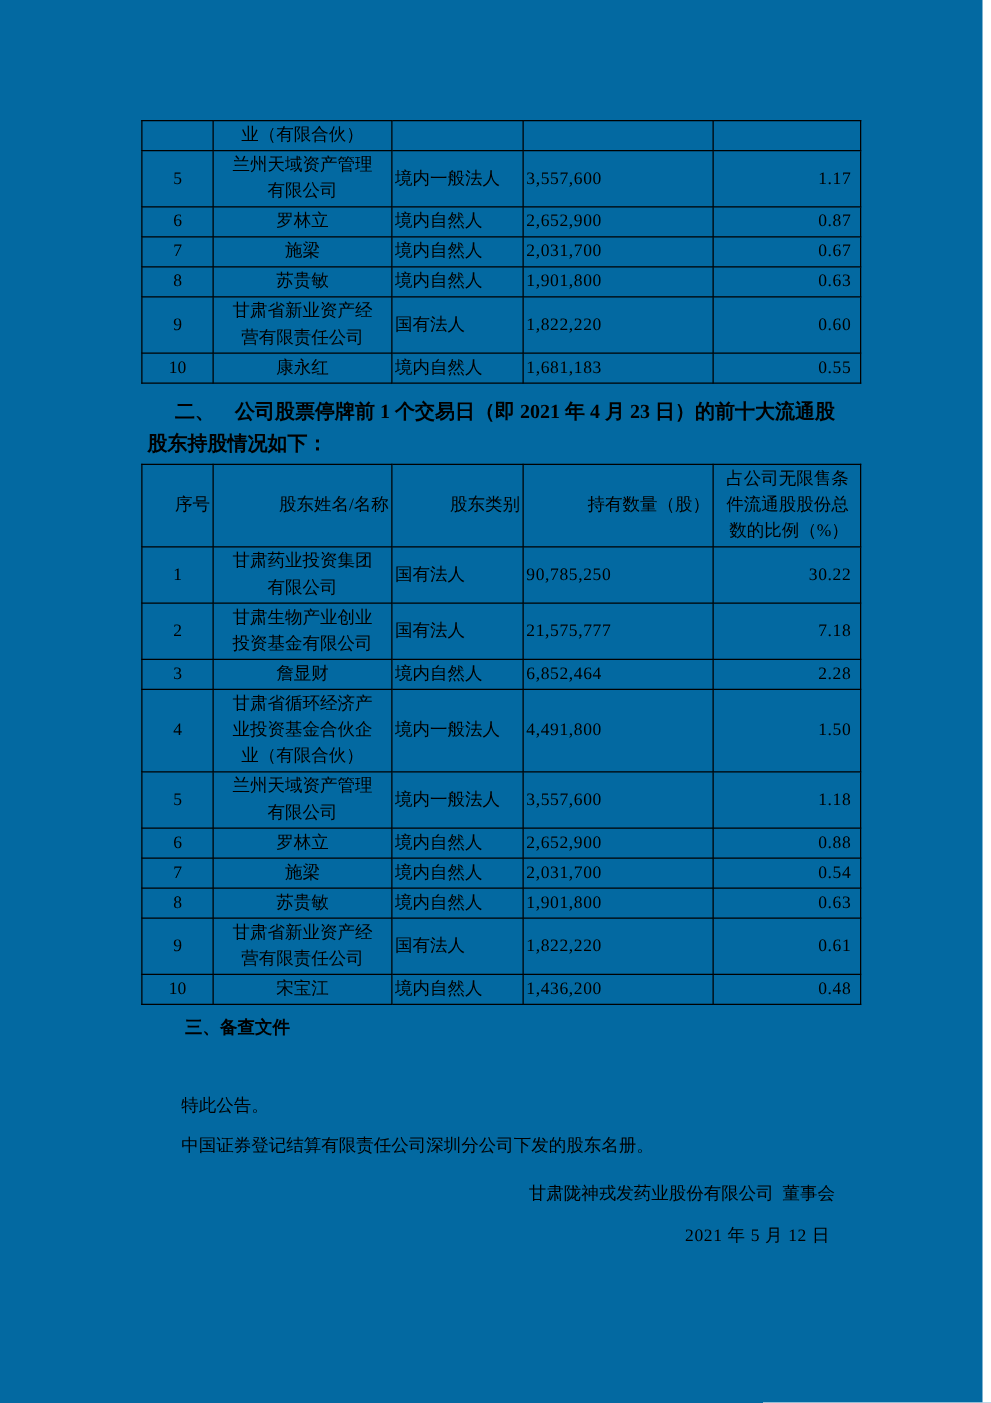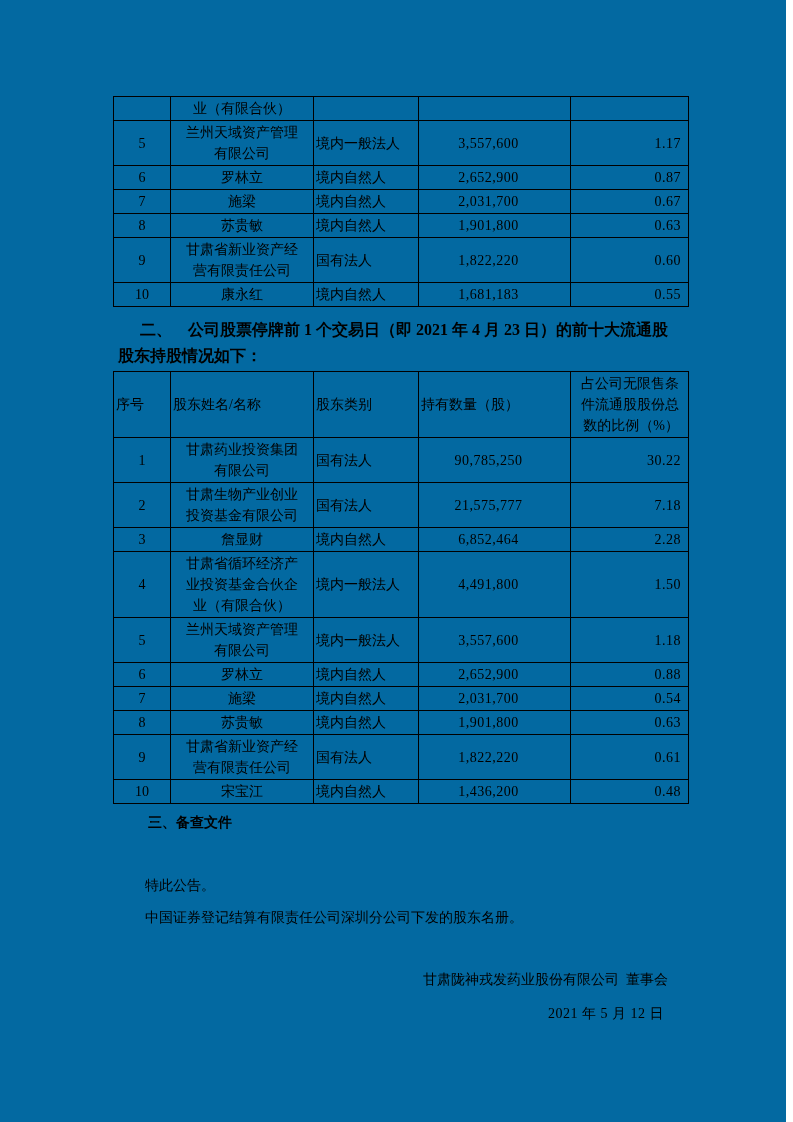--- a/index.html
+++ b/index.html
@@ -24,23 +24,23 @@
     line-height:21px;
     font-weight:normal;
     padding:1px 2px;
     vertical-align:middle;
     overflow:hidden;
     word-break:break-all;
   }
   .cell-no   { text-align:center; }
   .cell-name { text-align:center; padding:1px 11px !important; }
   .cell-type { text-align:left; }
-  .cell-shares { text-align:center; padding-right:14px !important; letter-spacing:0.5px; }
+  .cell-shares { text-align:left; padding-right:14px !important; letter-spacing:0.5px; }
   .cell-ratio  { text-align:right; padding-right:7px  !important; letter-spacing:0.5px; }
-  th.h-center { text-align:left; }
+  th.h-center { text-align:right; }
   th.h-ratio  { text-align:right; padding:1px 9px !important; }
 
   .h2 {
     margin:10px 0 0 0;
     font-size:16px;
     font-weight:bold;
     line-height:26px;
     padding-left:27px;
   }
   .h2 .h2num { margin-right:16px; }
@@ -65,21 +65,21 @@
     padding-left:32px;
   }
   .closing { margin-top:43px; }
   .sig {
     margin:0;
     font-size:14px;
     line-height:20px;
     text-align:right;
     white-space:pre;
   }
-  .sig-company { margin-top:42px; padding-right:13px; }
+  .sig-company { margin-top:18px; padding-right:13px; }
   .sig-date    { margin-top:14px; padding-right:17px; letter-spacing:0.5px; }
 </style>
 </head>
 <body>
 
 <div class="page">
 
   <table class="holders">
     <colgroup>
       <col style="width:57px">

